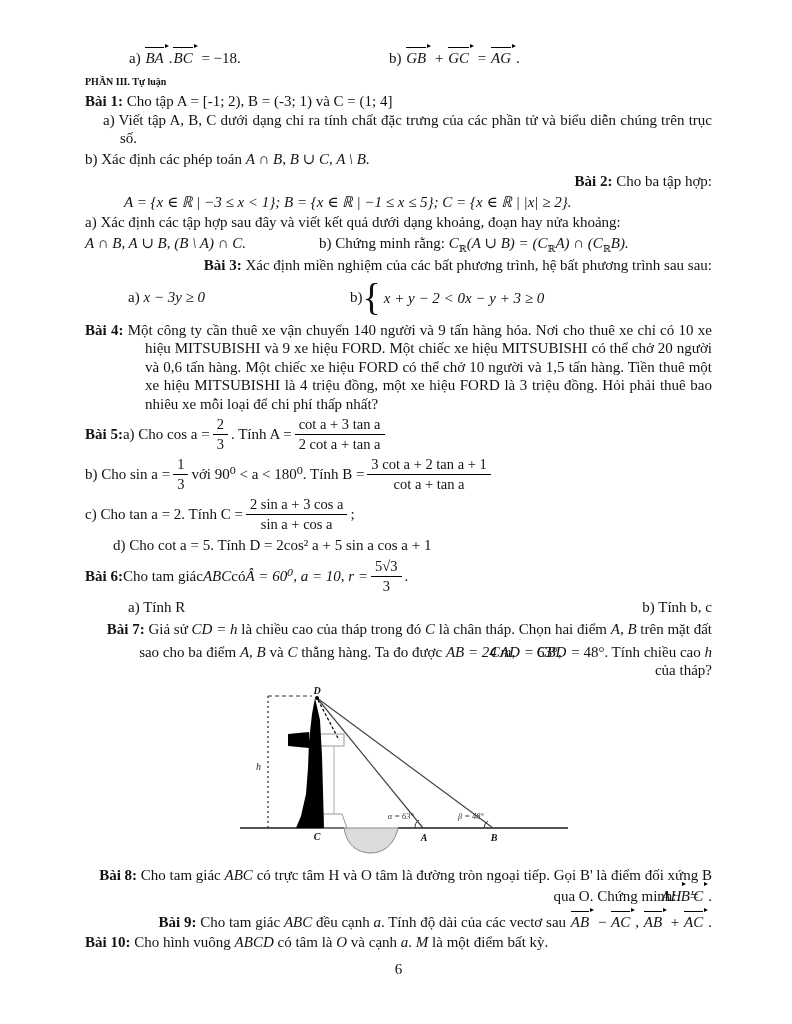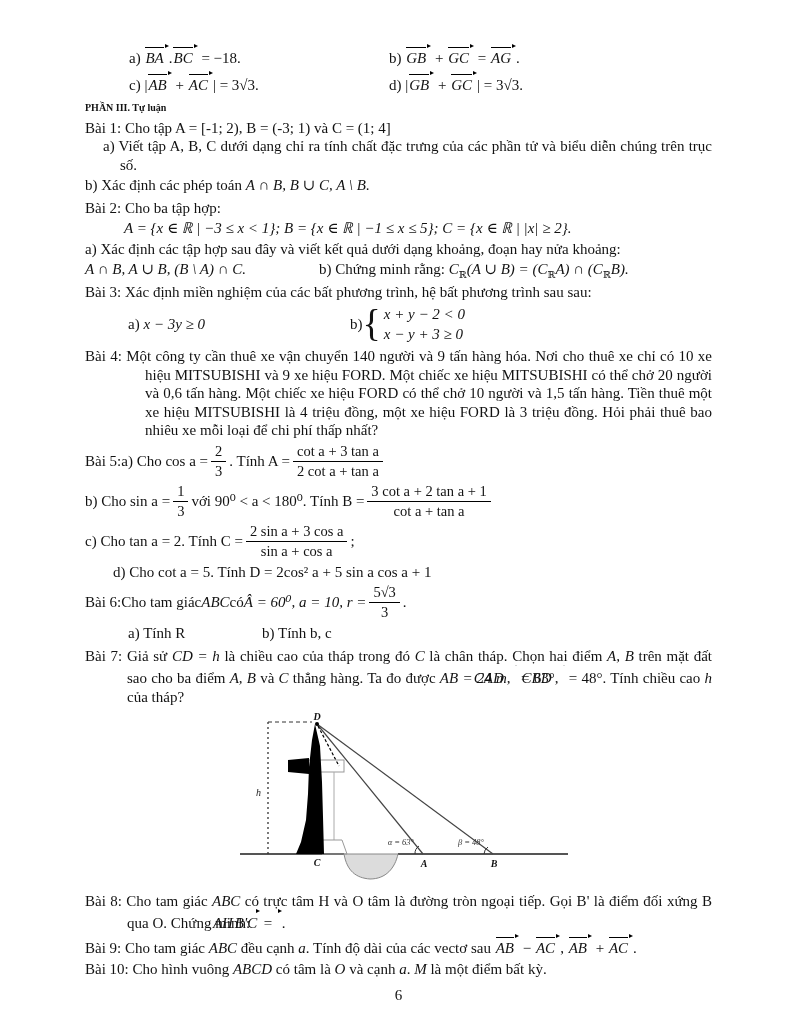--- a/index.html
+++ b/index.html
@@ -1,21 +1,21 @@
 <!DOCTYPE html>
 <html><head>
 <meta charset="utf-8">
 <style>
   html,body{margin:0;padding:0;background:#ffffff;}
   body{width:792px;height:1024px;overflow:hidden;
        font-family:"Liberation Serif","DejaVu Serif",serif;
        font-size:15px;line-height:18.5px;color:#121212;}
   .page{box-sizing:border-box;width:792px;height:1024px;padding:46px 80px 0 85px;position:relative;}
   p,div{margin:0;}
-  b,.lbl{font-weight:normal;}
+  b,.lbl{font-weight:bold;}
   .it{font-style:italic;}
   .just{text-align:justify;}
   
   .mcrow{display:flex;align-items:flex-end;margin-bottom:5px;margin-left:44px;}
   .mc-c1{width:260px;}
   
   .vec{position:relative;display:inline-block;font-style:italic;padding:3px 5px 0 1px;}
   .vec::before{content:"";position:absolute;left:1px;right:5px;top:1px;border-top:1.2px solid #000;}
   .vec::after{content:"";position:absolute;right:0;top:-1.6px;width:0;height:0;
               border-top:2.7px solid transparent;border-bottom:2.7px solid transparent;border-left:4.5px solid #000;}
@@ -30,54 +30,50 @@
   .frac .den{padding-top:1px;}
   
   .h3{font-weight:bold;font-size:10px;margin:2px 0 1px;}
   
   .hang60{padding-left:60px;text-indent:-60px;}
   .hang42{padding-left:42px;text-indent:-42px;}
   .hang17{padding-left:27px;text-indent:-17px;}
   .ind8{margin-left:8px;}
   .ind28{margin-left:28px;}
   .ind45{margin-left:39px;}
-  .mt2{margin-top:2px;} .mt4{margin-top:4px;}
+  .mt2{margin-top:2px;} .mt4{margin-top:4px;text-align:right;}
   
   .b2row{display:flex;margin-top:2px;gap:24px;}
   .b2l{width:210px;}
   sub.r{font-size:9.5px;line-height:0;}
   
   .b3row{display:flex;align-items:center;margin:3px 0 3px 43px;}
   .b3a{width:222px;}
   .system{display:inline-flex;align-items:center;}
   .brace{font-size:38px;line-height:40px;font-weight:400;margin-right:3px;transform:translateY(-1px);}
-  .syslines{display:inline-flex;flex-direction:column;font-style:italic;}
+  .syslines{display:inline-flex;font-style:italic;}
   .syslines span{display:block;line-height:20px;}
   
   .b5{display:flex;align-items:center;margin:3px 0;}
   
-  .b6row{display:flex;margin:1px 0 2px 43px;}
+  .b6row{display:flex;margin:1px 0 2px 43px;justify-content:space-between;}
   .b6a{width:134px;}
   
   .fig{margin:6px 0 4px 153px;width:332px;}
   .fig svg{display:block;}
   .pageno{text-align:center;margin-top:8px;}
 </style>
 </head>
 <body>
 
 <div class="page">
 
   <div class="mcrow">
     <span class="mc-c1"><span>a) </span><span class="vec">BA</span><span>.</span><span class="vec">BC</span><span> = −18.</span></span>
     <span><span>b) </span><span class="vec">GB</span><span> + </span><span class="vec">GC</span><span> = </span><span class="vec">AG</span><span>.</span></span>
-  </div>
-  <div class="mcrow">
-    <span class="mc-c1"><span>c) </span><span>|</span><span class="vec">AB</span><span> + </span><span class="vec">AC</span><span>|</span><span> = 3√3.</span></span>
-    <span><span>d) </span><span>|</span><span class="vec">GB</span><span> + </span><span class="vec">GC</span><span>|</span><span> = 3√3.</span></span>
   </div>
 
   <div class="h3">PHẦN III. Tự luận</div>
 
   <p><b>Bài 1:</b><span> Cho tập A = [-1; 2), B = (-3; 1) và C = (1; 4]</span></p>
   <p class="hang17 ind8 just">a) Viết tập A, B, C dưới dạng chỉ ra tính chất đặc trưng của các phần tử và biểu diễn chúng trên trục số.</p>
   <p class="mt2"><span>b) Xác định các phép toán </span><span class="it">A ∩ B, B ∪ C, A \ B</span><span>.</span></p>
 
   <p class="mt4"><b>Bài 2:</b><span> Cho ba tập hợp:</span></p>
   <p class="ind45 it mt2">A = {x ∈ ℝ | −3 ≤ x &lt; 1}; B = {x ∈ ℝ | −1 ≤ x ≤ 5};  C = {x ∈ ℝ | |x| ≥ 2}.</p>

